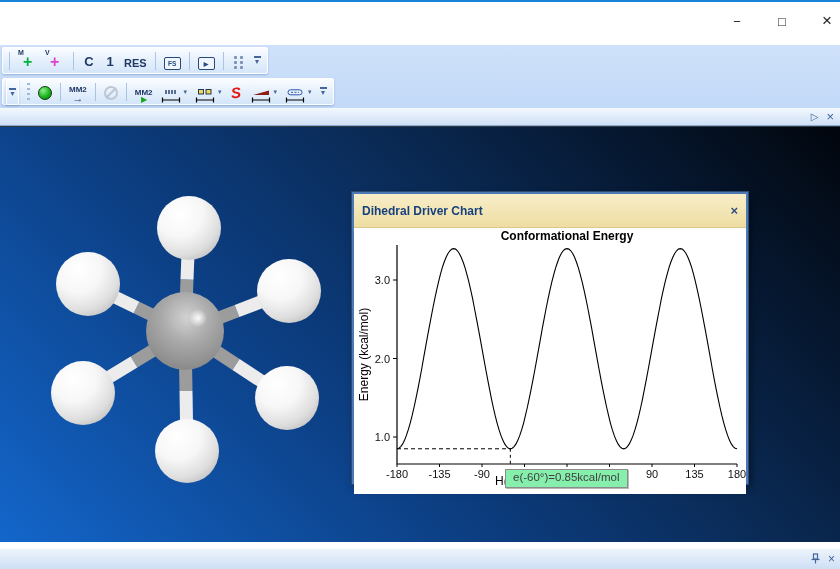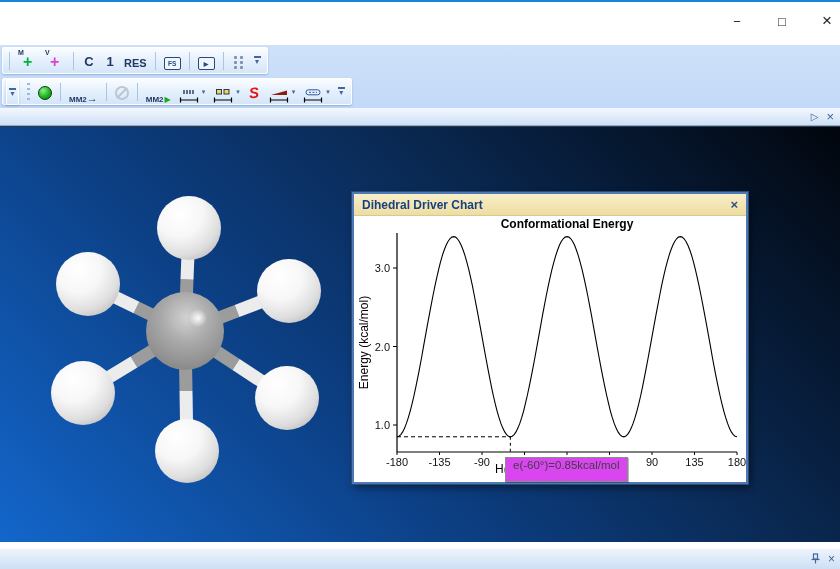--- a/index.html
+++ b/index.html
@@ -38,21 +38,21 @@
   .mon { width:17px; height:13px; border:1.5px solid #27497c; border-radius:2px;
          background:#eef5fd; display:flex; align-items:center; justify-content:center; margin-bottom:3px; }
   .mon i { font-style:normal; font-size:6.5px; font-weight:700; color:#27497c; }
   .dots { width:9px; height:13px; margin-bottom:4px; position:relative; }
   .dots::before { content:''; position:absolute; left:0; top:0; width:3px; height:3px;
          background:#7d93b5; border-radius:1px;
          box-shadow:0 5px 0 #7d93b5, 0 10px 0 #7d93b5, 6px 0 0 #7d93b5, 6px 5px 0 #7d93b5, 6px 10px 0 #7d93b5; }
   .gball { width:14px; height:14px; border-radius:50%; margin-bottom:4px;
            background:radial-gradient(circle at 35% 30%, #8af08a, #1db51d 55%, #0a7a0a 95%);
            border:1.5px solid #0a3a0a; }
-  .mm2 { display:flex; flex-direction:row; align-items:flex-end; line-height:1; }
+  .mm2 { display:flex; flex-direction:column; align-items:center; line-height:1; }
   .mm2 b { font-size:8px; font-weight:700; color:#1f3864; }
   .mm2 i { font-style:normal; font-size:11px; color:#1f3864; margin-top:-1px; }
   .mm2 i.gr { color:#18a818; font-size:8px; margin-left:1px; }
   .noc { width:14px; height:14px; border:2px solid #b9c2cf; border-radius:50%; position:relative; margin-bottom:4px; }
   .noc::after { content:''; position:absolute; left:-2px; top:4px; width:14px; height:2px;
                 background:#b9c2cf; transform:rotate(-45deg); }
   .reds { font-size:15px; font-weight:900; font-style:italic; color:#e51515;
           display:inline-block; transform:rotate(-6deg); line-height:22px; }
   .dd { font-style:normal; font-size:7px; color:#44669a; margin-left:2px; align-self:center; }
   .ovf { display:inline-flex; flex-direction:column; align-items:center; justify-content:center;
@@ -75,30 +75,30 @@
   
   #viewport { position:absolute; left:0; top:126px; width:840px; height:416px;
               background:linear-gradient(45deg,#1366cb 0%, #0c3e82 38%, #0a2a55 62%, #02060d 100%);
               border-top:1px solid #303b48; }
   #molecule-svg { position:absolute; inset:0; }
 
   
   #chartwin { position:absolute; left:352px; top:192px; width:396px; height:292px;
               border:2px solid #4d79b4; background:#fff;
               box-shadow:0 0 0 1px #2c4c74, 3px 4px 8px rgba(0,0,0,.45); }
-  #cw-title { height:22px; background:linear-gradient(180deg,#f8eec9,#eedda2);
+  #cw-title { height:34px; background:linear-gradient(180deg,#f8eec9,#eedda2);
               border-bottom:1px solid #d9c98f; display:flex; align-items:center;
               justify-content:space-between; padding:0 8px; }
   #cw-title .ttl { font-size:12px; font-weight:700; color:#17417e; }
   #cw-title .cls { font-size:13px; font-weight:700; color:#31507f; cursor:default; }
   #cw-content { position:relative; width:392px; height:266px; background:#fff; }
   #chart-svg { position:absolute; inset:0; }
-  #tooltip { position:absolute; left:151px; top:241px; background:#d946ef;
+  #tooltip { position:absolute; left:151px; top:241px; background:#86efac;
              border:1px solid #8c8c8c; box-shadow:1px 1px 0 rgba(0,0,0,.28);
-             font-size:11.5px; color:#3f3f3f; padding:1px 7px 10px; white-space:nowrap; z-index:5; }
+             font-size:11.5px; color:#3f3f3f; padding:1px 7px 4px; white-space:nowrap; z-index:5; }
 
   
   #gapbar { position:absolute; left:0; top:542px; width:840px; height:6px; background:#fff; }
   #statusbar { position:absolute; left:0; top:548px; width:840px; height:21px;
                background:linear-gradient(180deg,#eef4fc,#cddff5); border-top:1px solid #fff;
                display:flex; justify-content:flex-end; align-items:center; gap:7px; padding-right:5px; }
   #statusbar .sic { color:#44669a; font-size:12px; line-height:1; cursor:default; }
 </style>
 </head>
 <body>

